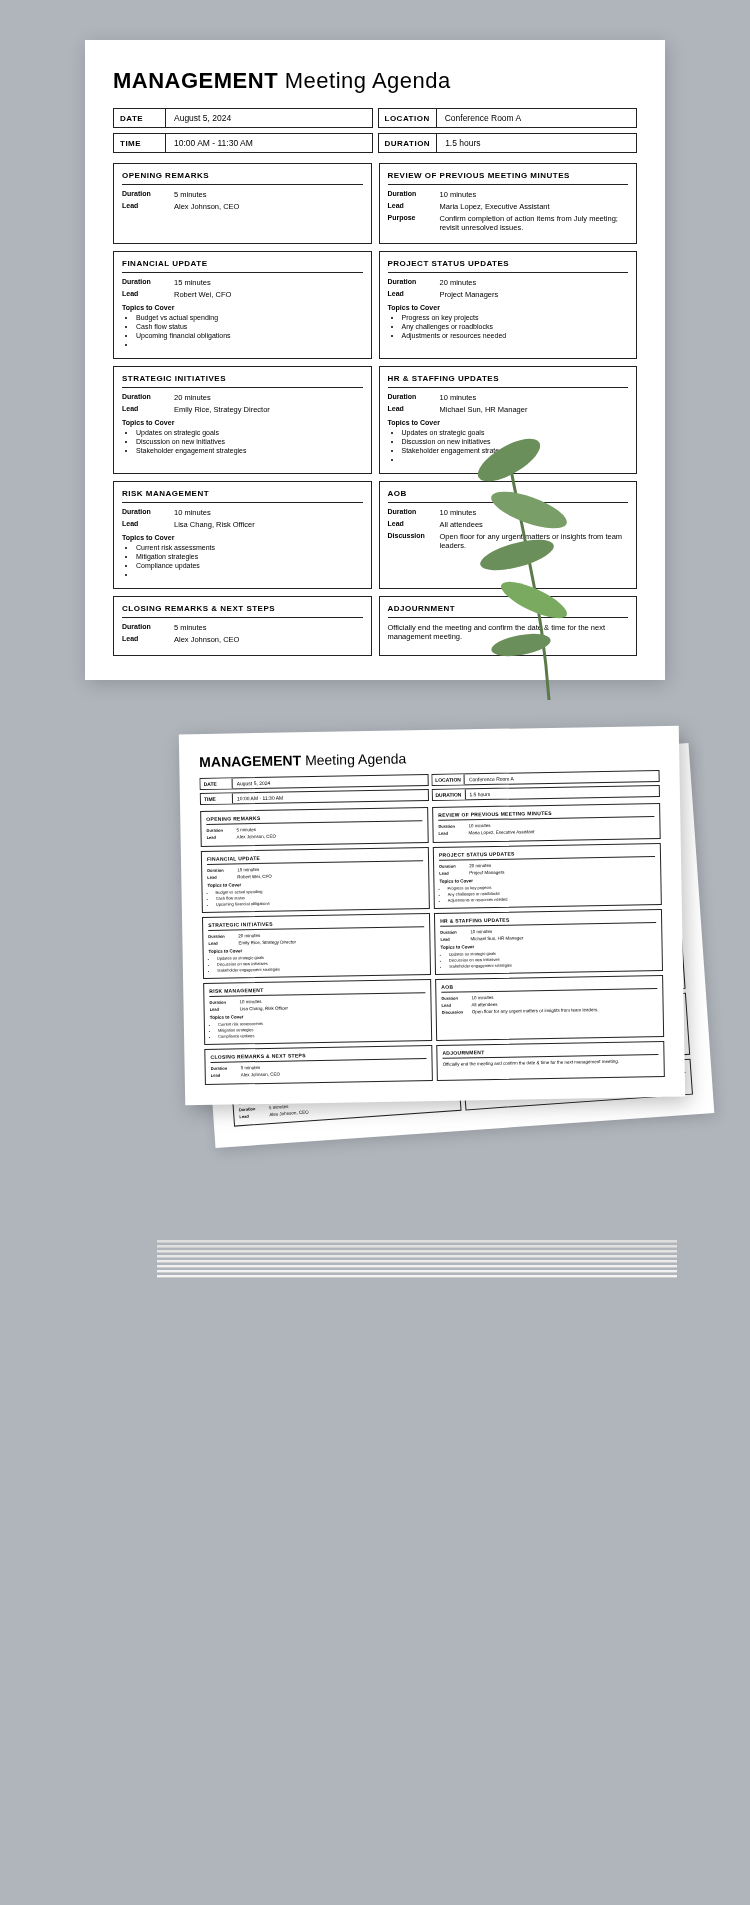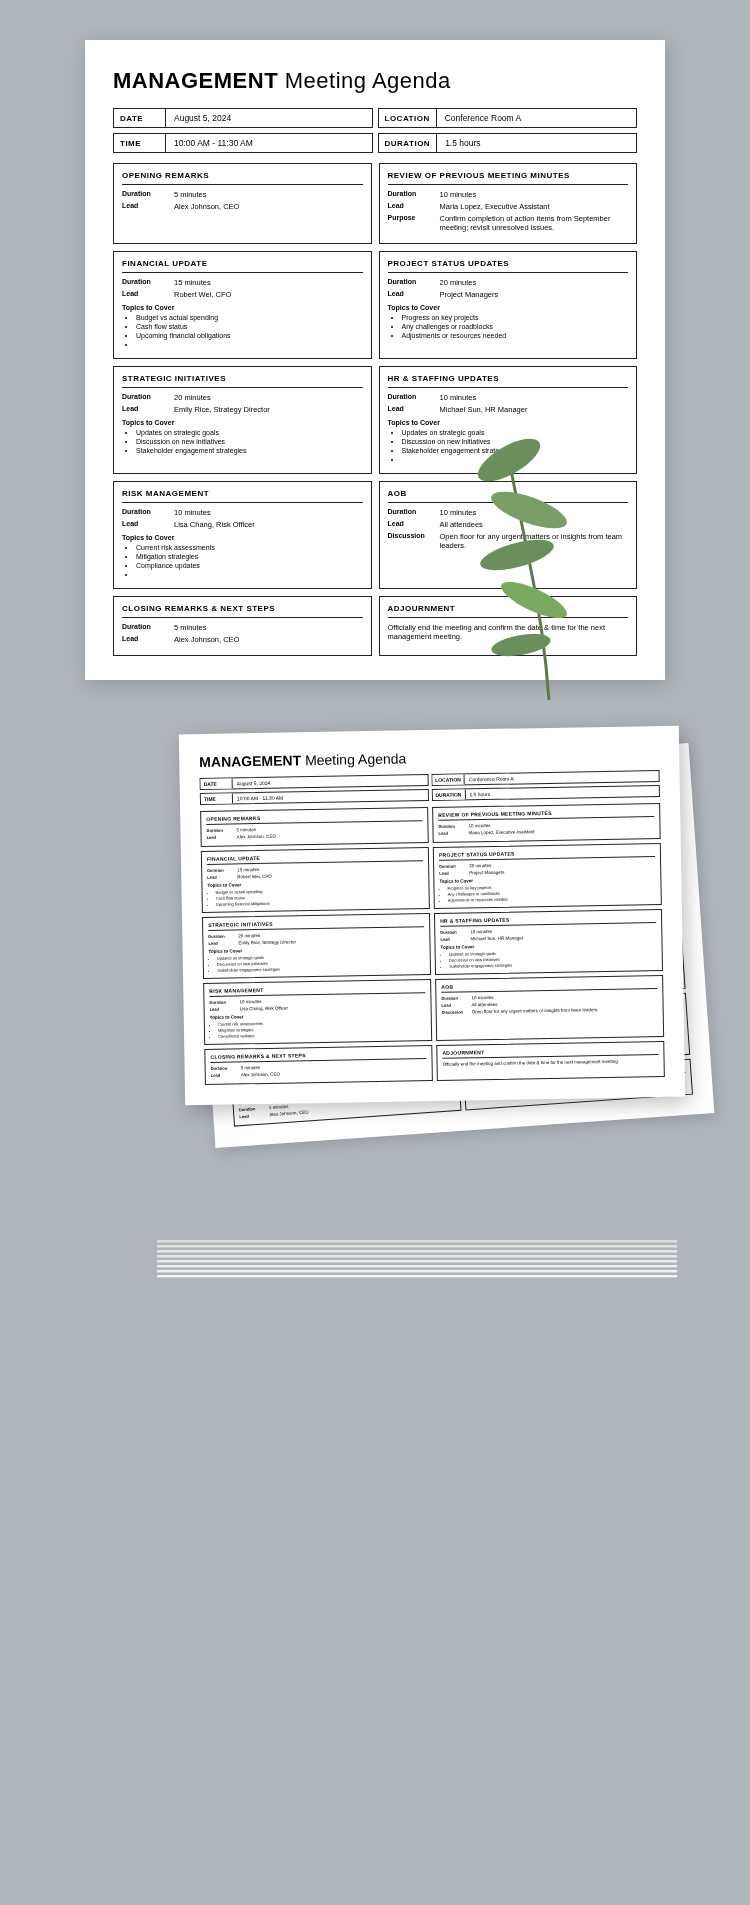--- a/index.html
+++ b/index.html
@@ -279,21 +279,21 @@
           <div class="field-row">
             <span class="field-label">Duration</span>
             <span class="field-value">10 minutes</span>
           </div>
           <div class="field-row">
             <span class="field-label">Lead</span>
             <span class="field-value">Maria Lopez, Executive Assistant</span>
           </div>
           <div class="field-row">
             <span class="field-label">Purpose</span>
-            <span class="field-value">Confirm completion of action items from September meeting; revisit unresolved issues.</span>
+            <span class="field-value">Confirm completion of action items from July meeting; revisit unresolved issues.</span>
           </div>
         </div>
 
         <div class="section-box">
           <div class="section-title">FINANCIAL UPDATE</div>
           <div class="field-row">
             <span class="field-label">Duration</span>
             <span class="field-value">15 minutes</span>
           </div>
           <div class="field-row">

